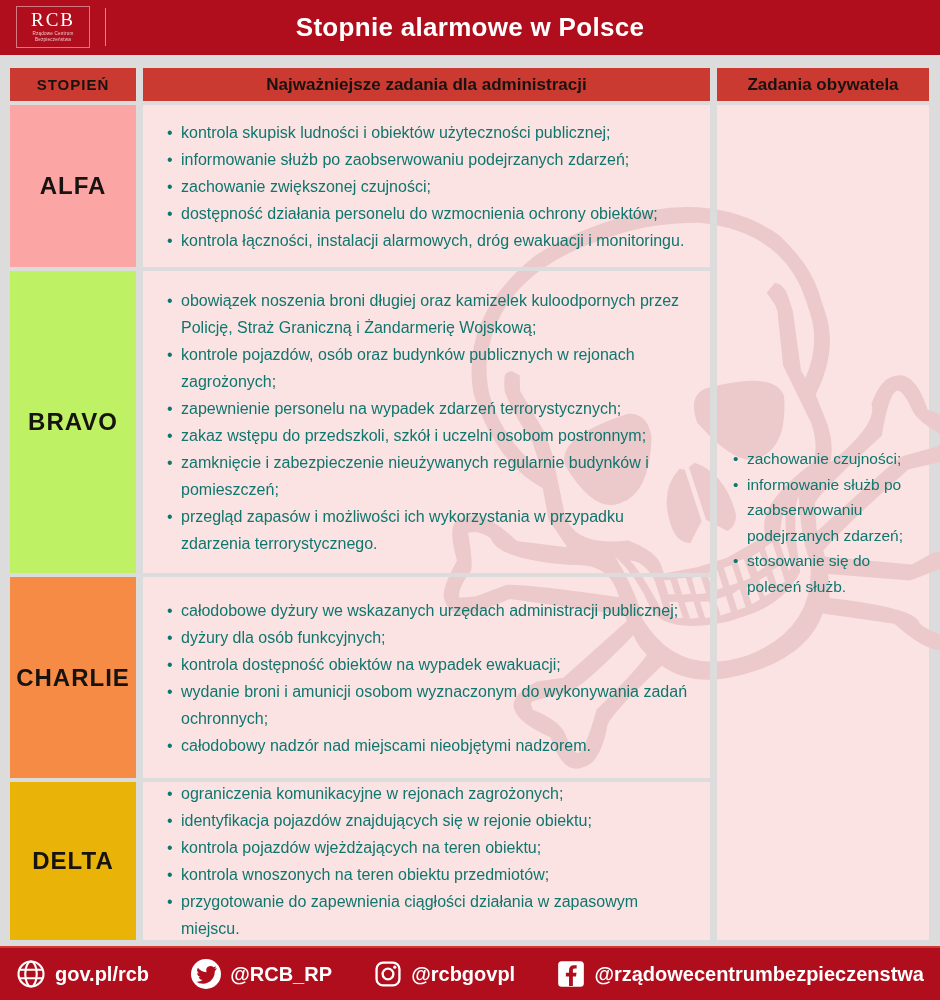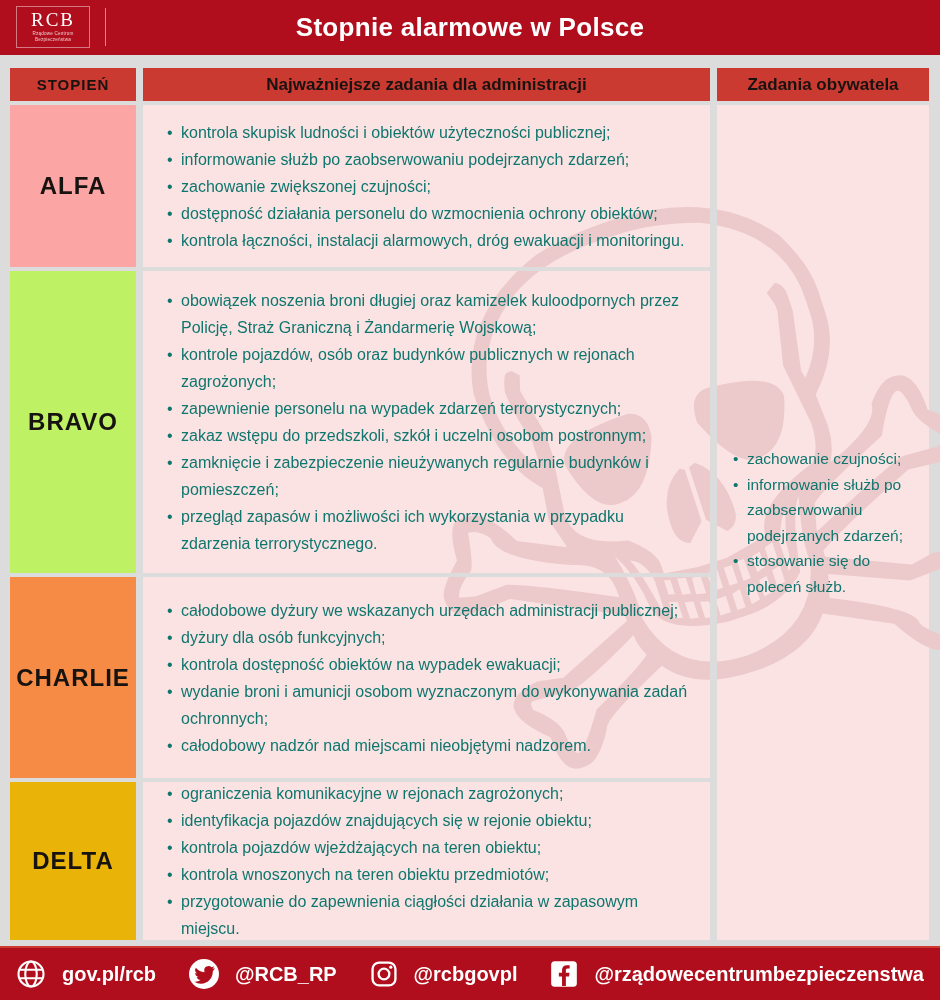--- a/index.html
+++ b/index.html
@@ -43,21 +43,21 @@
              font-family:"DejaVu Sans",sans-serif;font-size:700px;line-height:760px;text-align:center;
              color:#ecc9ca;transform:rotate(-18deg);pointer-events:none;user-select:none;}
   .gapline{position:absolute;background:#dcdcdc;z-index:2;}
   .gapline.h{left:0;width:700px;height:4px;}
   .gapline.v{left:700px;top:0;width:7px;height:872px;}
 
   
   .footer{position:absolute;left:0;top:946px;width:940px;height:54px;background:#b00e1c;
           border-top:2px solid #cf3b31;box-sizing:border-box;
           display:flex;align-items:center;justify-content:space-between;padding:0 16px;}
-  .footer-item{display:flex;align-items:center;gap:16px;color:#fff;font-weight:bold;font-size:20px;
+  .footer-item{display:flex;align-items:center;gap:9px;color:#fff;font-weight:bold;font-size:20px;
                text-decoration:none;white-space:nowrap;}
   .ficon{display:flex;align-items:center;}
 </style>
 </head>
 <body>
 
 <div class="page">
 
   <header class="topbar">
     <div class="logo">

